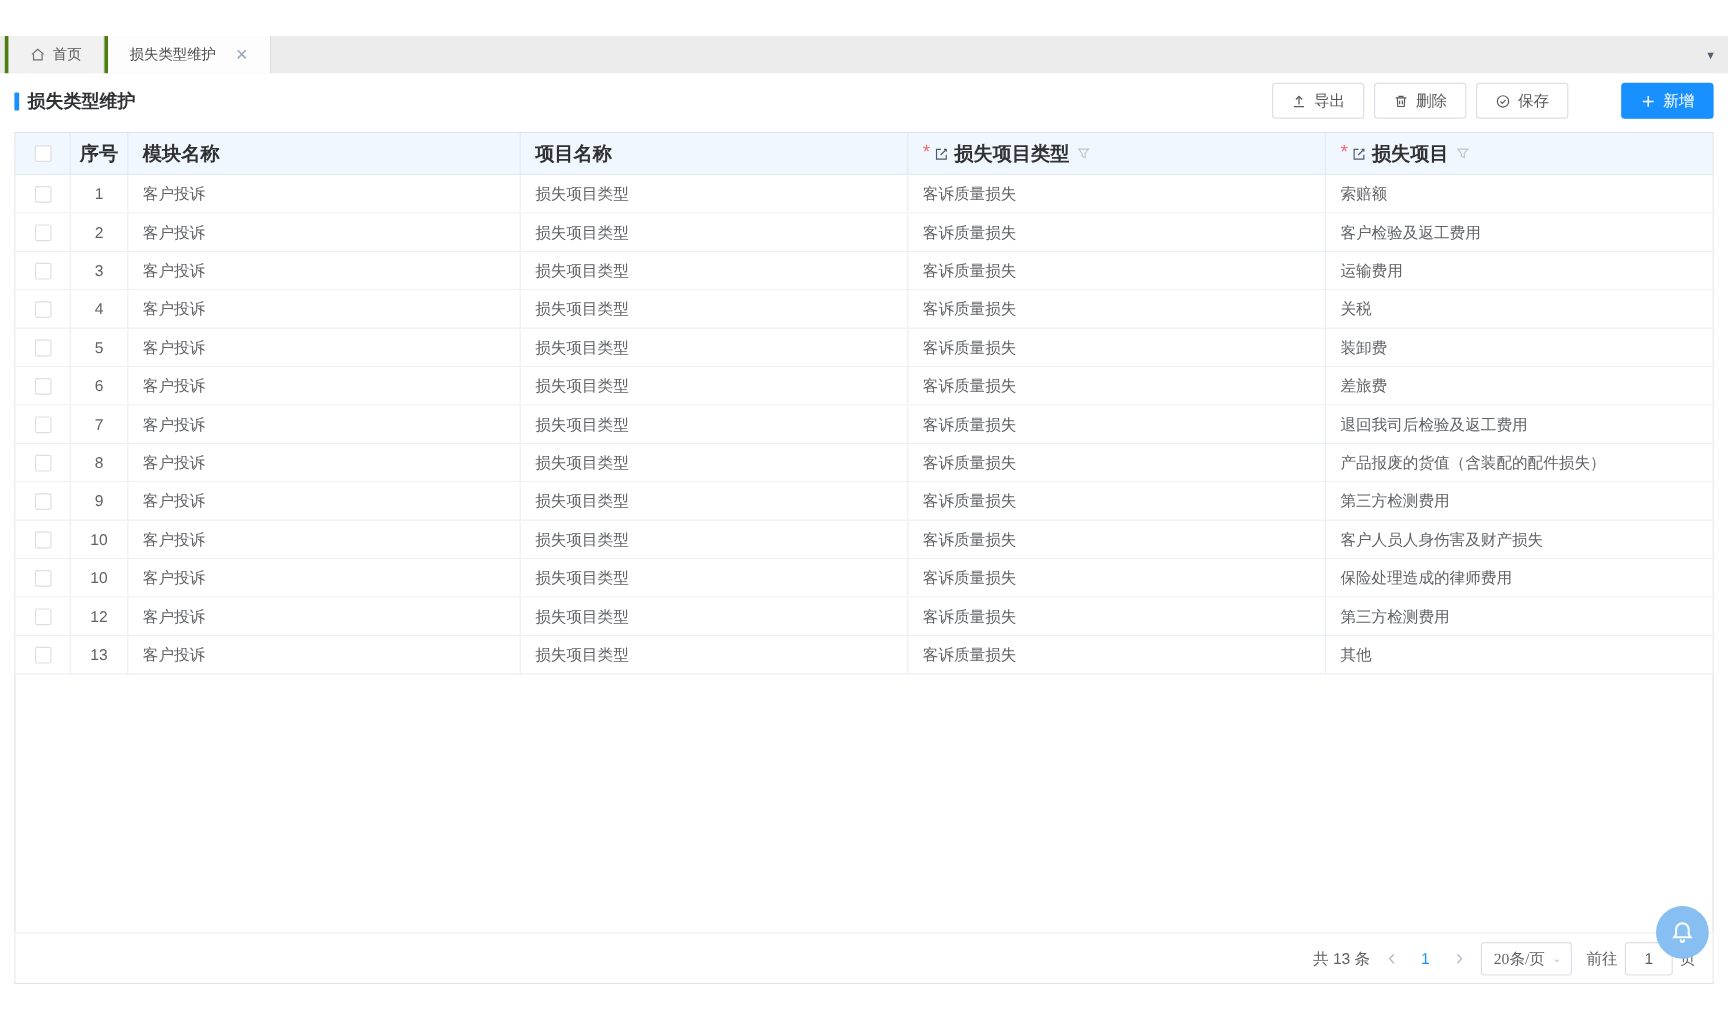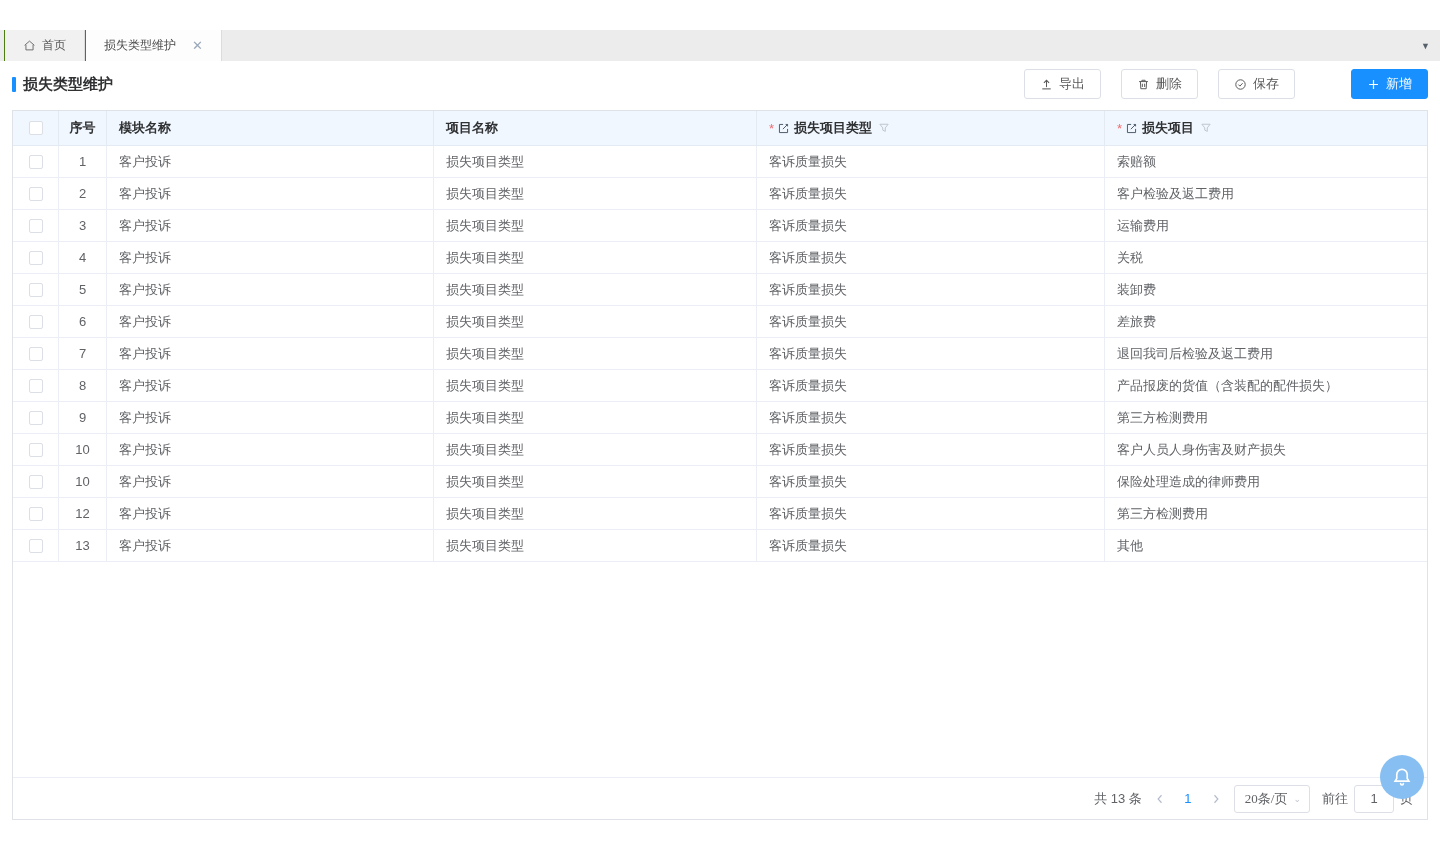--- a/index.html
+++ b/index.html
@@ -4,46 +4,46 @@
 <style>
   * { margin:0; padding:0; box-sizing:border-box; }
   html,body { width:1440px; height:860px; background:#fff; overflow:hidden;
     font-family:"Liberation Sans","DejaVu Sans",sans-serif; }
 
   
   .tabbar { position:absolute; top:30px; left:0; right:0; height:31px;
     background:#ececec; display:flex; align-items:stretch; }
   .tab { display:flex; align-items:center; gap:6px; padding:0 18px;
     font-size:12px; color:#595959; background:#f1f1f1;
-    border-right:1px solid #dcdcdc; border-left:1px solid #4d7c0f; cursor:pointer; }
+    border-right:1px solid #dcdcdc; border-left:3px solid #4d7c0f; cursor:pointer; }
   .tab.active { background:#fdfdfd; color:#4a4a4a; }
   .tab .ticon { display:flex; color:#6b6b6b; }
   .tab-close { margin-left:10px; color:#9aa8bb; font-size:13px; line-height:1; cursor:pointer; }
   .tab-caret { position:absolute; right:10px; top:0; height:31px; display:flex;
     align-items:center; color:#55606b; font-size:9px; cursor:pointer; }
 
   
   .page-header { position:absolute; top:64px; left:12px; right:12px; height:40px;
     display:flex; align-items:center; justify-content:space-between; }
   .page-title { display:flex; align-items:center; gap:7px;
     font-size:15px; font-weight:bold; color:#303133; }
   .title-accent { width:4px; height:15px; background:#1890ff; border-radius:1px; }
-  .toolbar { display:flex; gap:20px;padding-left:12px; }
+  .toolbar { display:flex; gap:8px;padding-left:12px; }
   .btn { display:inline-flex; align-items:center; justify-content:center; gap:6px;
     height:30px; padding:0 15px; background:#fff; border:1px solid #dcdfe6;
     border-radius:3px; font-size:13px; color:#595959; cursor:pointer;
     font-family:inherit; }
   .btn .bicon { display:flex; }
   .btn.primary { background:#1890ff; border-color:#1890ff; color:#fff;margin-left:36px; }
 
   
   .table-card { position:absolute; left:12px; right:12px; top:110px; height:710px;
     border:1px solid #dfe3e8; background:#fff; }
   .thead { display:flex; height:35px; background:#f0f7ff; border-bottom:1px solid #e4eaf1;
-    font-size:13px; font-weight:bold; color:#303133; }
+    font-size:16px; font-weight:bold; color:#303133; }
   .th, .td { display:flex; align-items:center; border-right:1px solid #ebeef5;
     padding:0 12px; overflow:hidden; white-space:nowrap; }
   .thead .th { border-right:1px solid #e4eaf1; }
   .col-check { width:46px; justify-content:center; padding:0; }
   .col-index { width:48px; justify-content:center; padding:0; }
   .col-module { width:327px; }
   .col-project { width:323px; }
   .col-losstype { width:348px; }
   .col-lossitem { flex:1; border-right:none !important; }
   .tr { display:flex; height:32px; border-bottom:1px solid #ebeef5;

